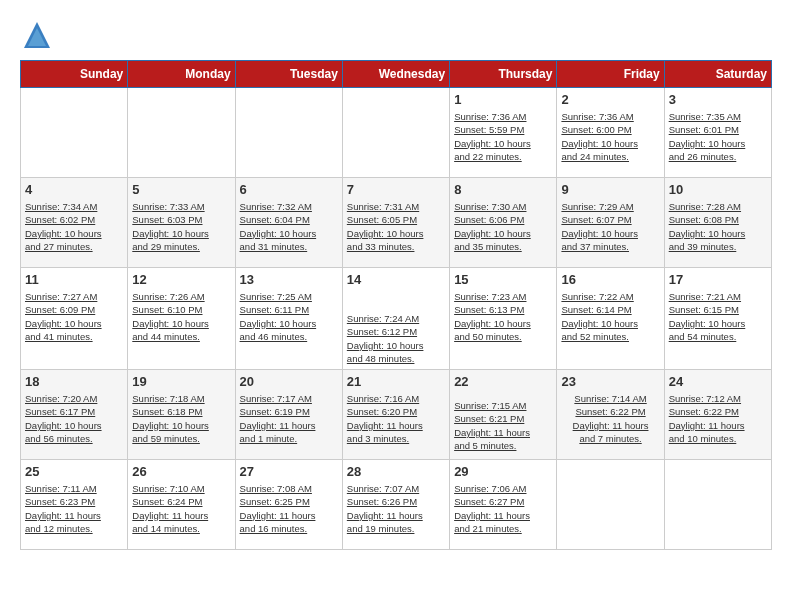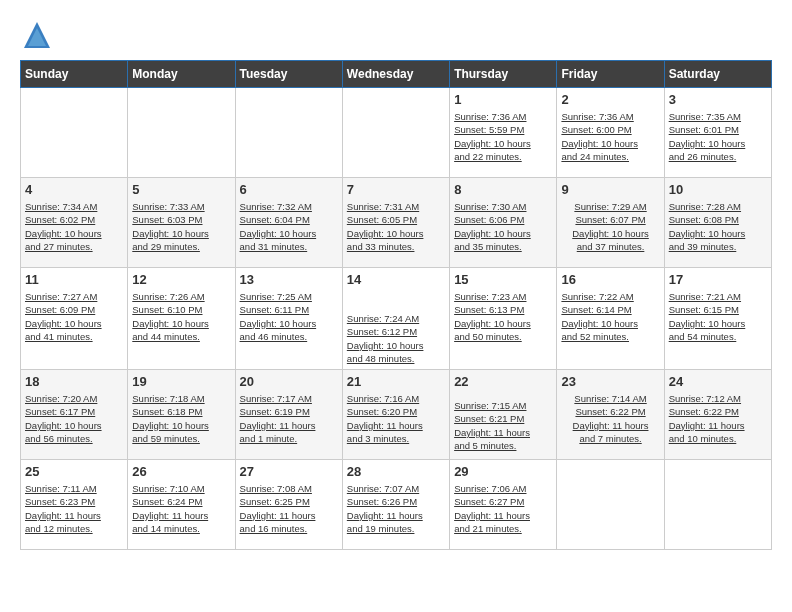--- a/index.html
+++ b/index.html
@@ -46,26 +46,26 @@
     .location {
       font-size: 16px;
       color: #555;
     }
     table {
       width: 100%;
       border-collapse: collapse;
       table-layout: fixed;
     }
     thead tr th {
-      background-color: #404040;
+      background-color: #b91c1c;
       color: #fff;
       font-size: 12px;
       font-weight: bold;
       padding: 6px 4px;
-      text-align: left;
+      text-align: right;
       border: 1px solid #2a6faf;
     }
     tbody tr td {
       vertical-align: top;
       border: 1px solid #ccc;
       padding: 4px;
       font-size: 10px;
       color: #333;
       height: 90px;
       background: #fff;
@@ -180,21 +180,21 @@
         </td>
         <td>
           <span class="day-num">8</span>
           <div class="day-info" style="white-space: pre-line;">Sunrise: 7:30 AM
 Sunset: 6:06 PM
 Daylight: 10 hours
 and 35 minutes.</div>
         </td>
         <td>
           <span class="day-num">9</span>
-          <div class="day-info" style="white-space: pre-line; text-align: center;">Sunrise: 7:29 AM
+          <div class="day-info" style="white-space: pre-line;">Sunrise: 7:29 AM
 Sunset: 6:07 PM
 Daylight: 10 hours
 and 37 minutes.</div>
         </td>
         <td>
           <span class="day-num">10</span>
           <div class="day-info" style="white-space: pre-line;">Sunrise: 7:28 AM
 Sunset: 6:08 PM
 Daylight: 10 hours
 and 39 minutes.</div>

